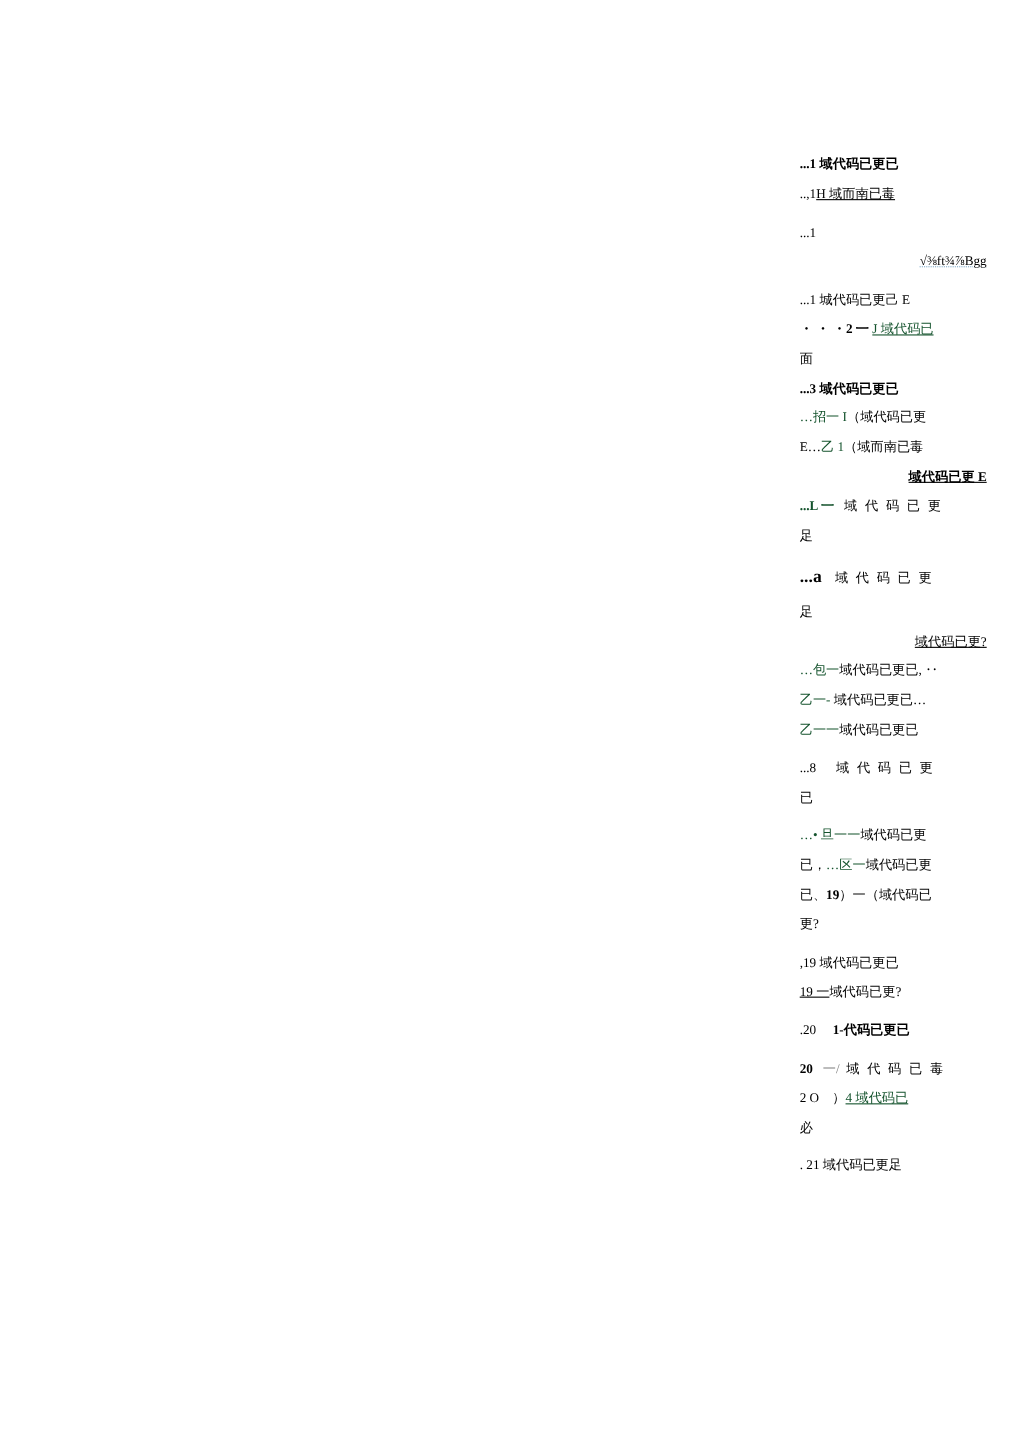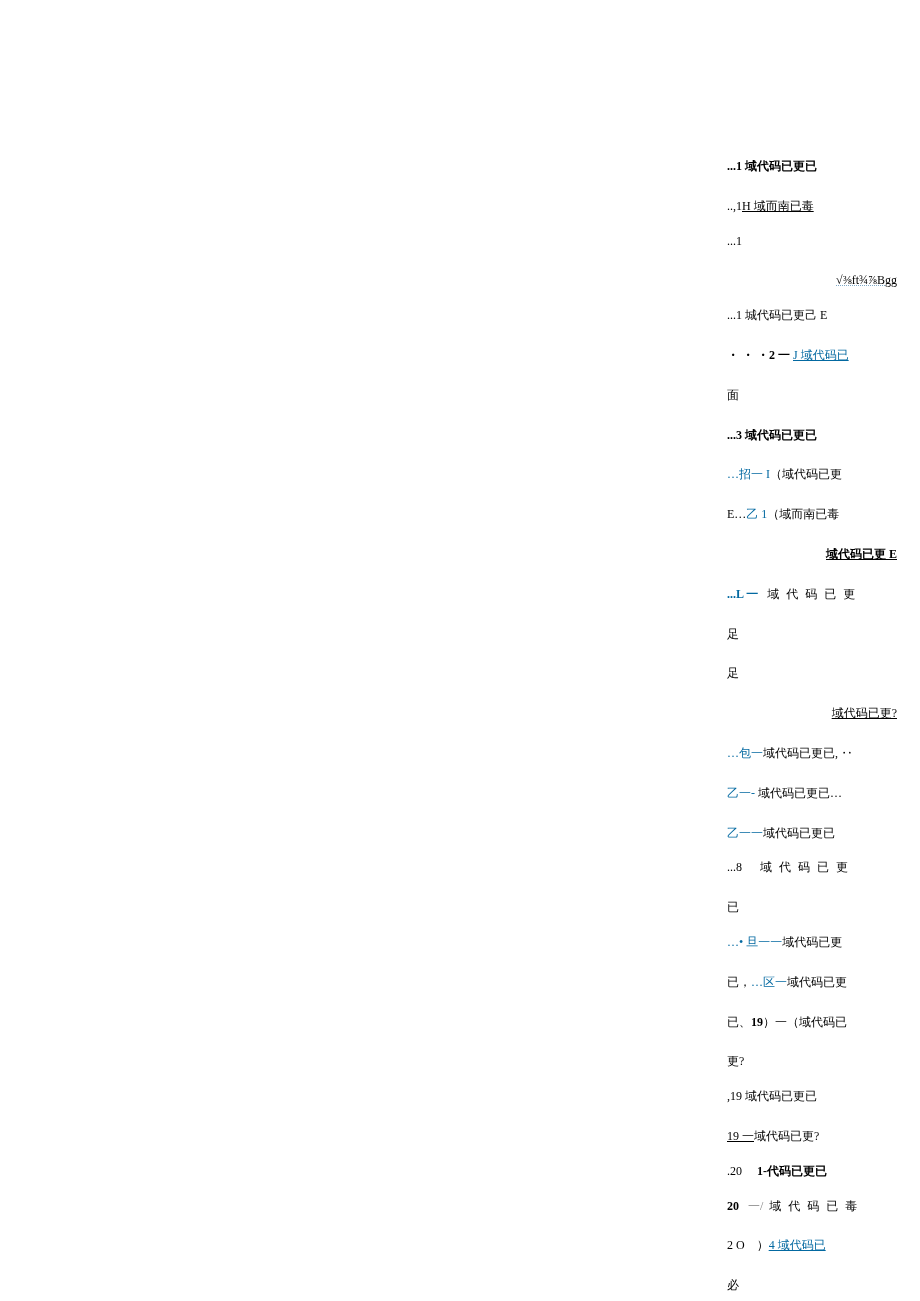--- a/index.html
+++ b/index.html
@@ -16,24 +16,23 @@
     left: 727px;
     top: 138px;
     width: 170px;
     font-size: 12px;
     line-height: 1.9;
     color: #000000;
   }
   .line {
     display: block;
     margin-bottom: 4px;
-    margin-top: 17px;
   }
   .bold { font-weight: bold; }
-  .teal { color: #0369a1; }
+  .teal { color: #14532d; }
   .gray { color: #808080; }
   .serif-alt { font-family: "Times New Roman", serif; }
   .underline { text-decoration: underline; }
   .right { text-align: right; }
   .dotted-under {
     text-decoration: underline dotted #7faac9;
     text-decoration-thickness: 1px;
     text-align: right;
   }
   .sp-wide { letter-spacing: 2px; }
@@ -79,20 +78,23 @@
   <span class="line right">
     <span class="underline bold">域代码已更 E</span>
   </span>
 
   <span class="line">
     <span class="teal bold">...L 一</span>&nbsp;&nbsp;&nbsp;<span class="sp-wide">域 代 码 已 更</span>
   </span>
 
   <span class="line">足</span>
 
+  <span class="line mt-gap">
+    <span class="big">...a</span>&nbsp;&nbsp;&nbsp;&nbsp;<span class="sp-wide">域 代 码 已 更</span>
+  </span>
 
   <span class="line">足</span>
 
   <span class="line right">
     <span class="underline">域代码已更?</span>
   </span>
 
   <span class="line">
     <span class="teal">…包一</span><span>域代码已更已, ‥</span>
   </span>

